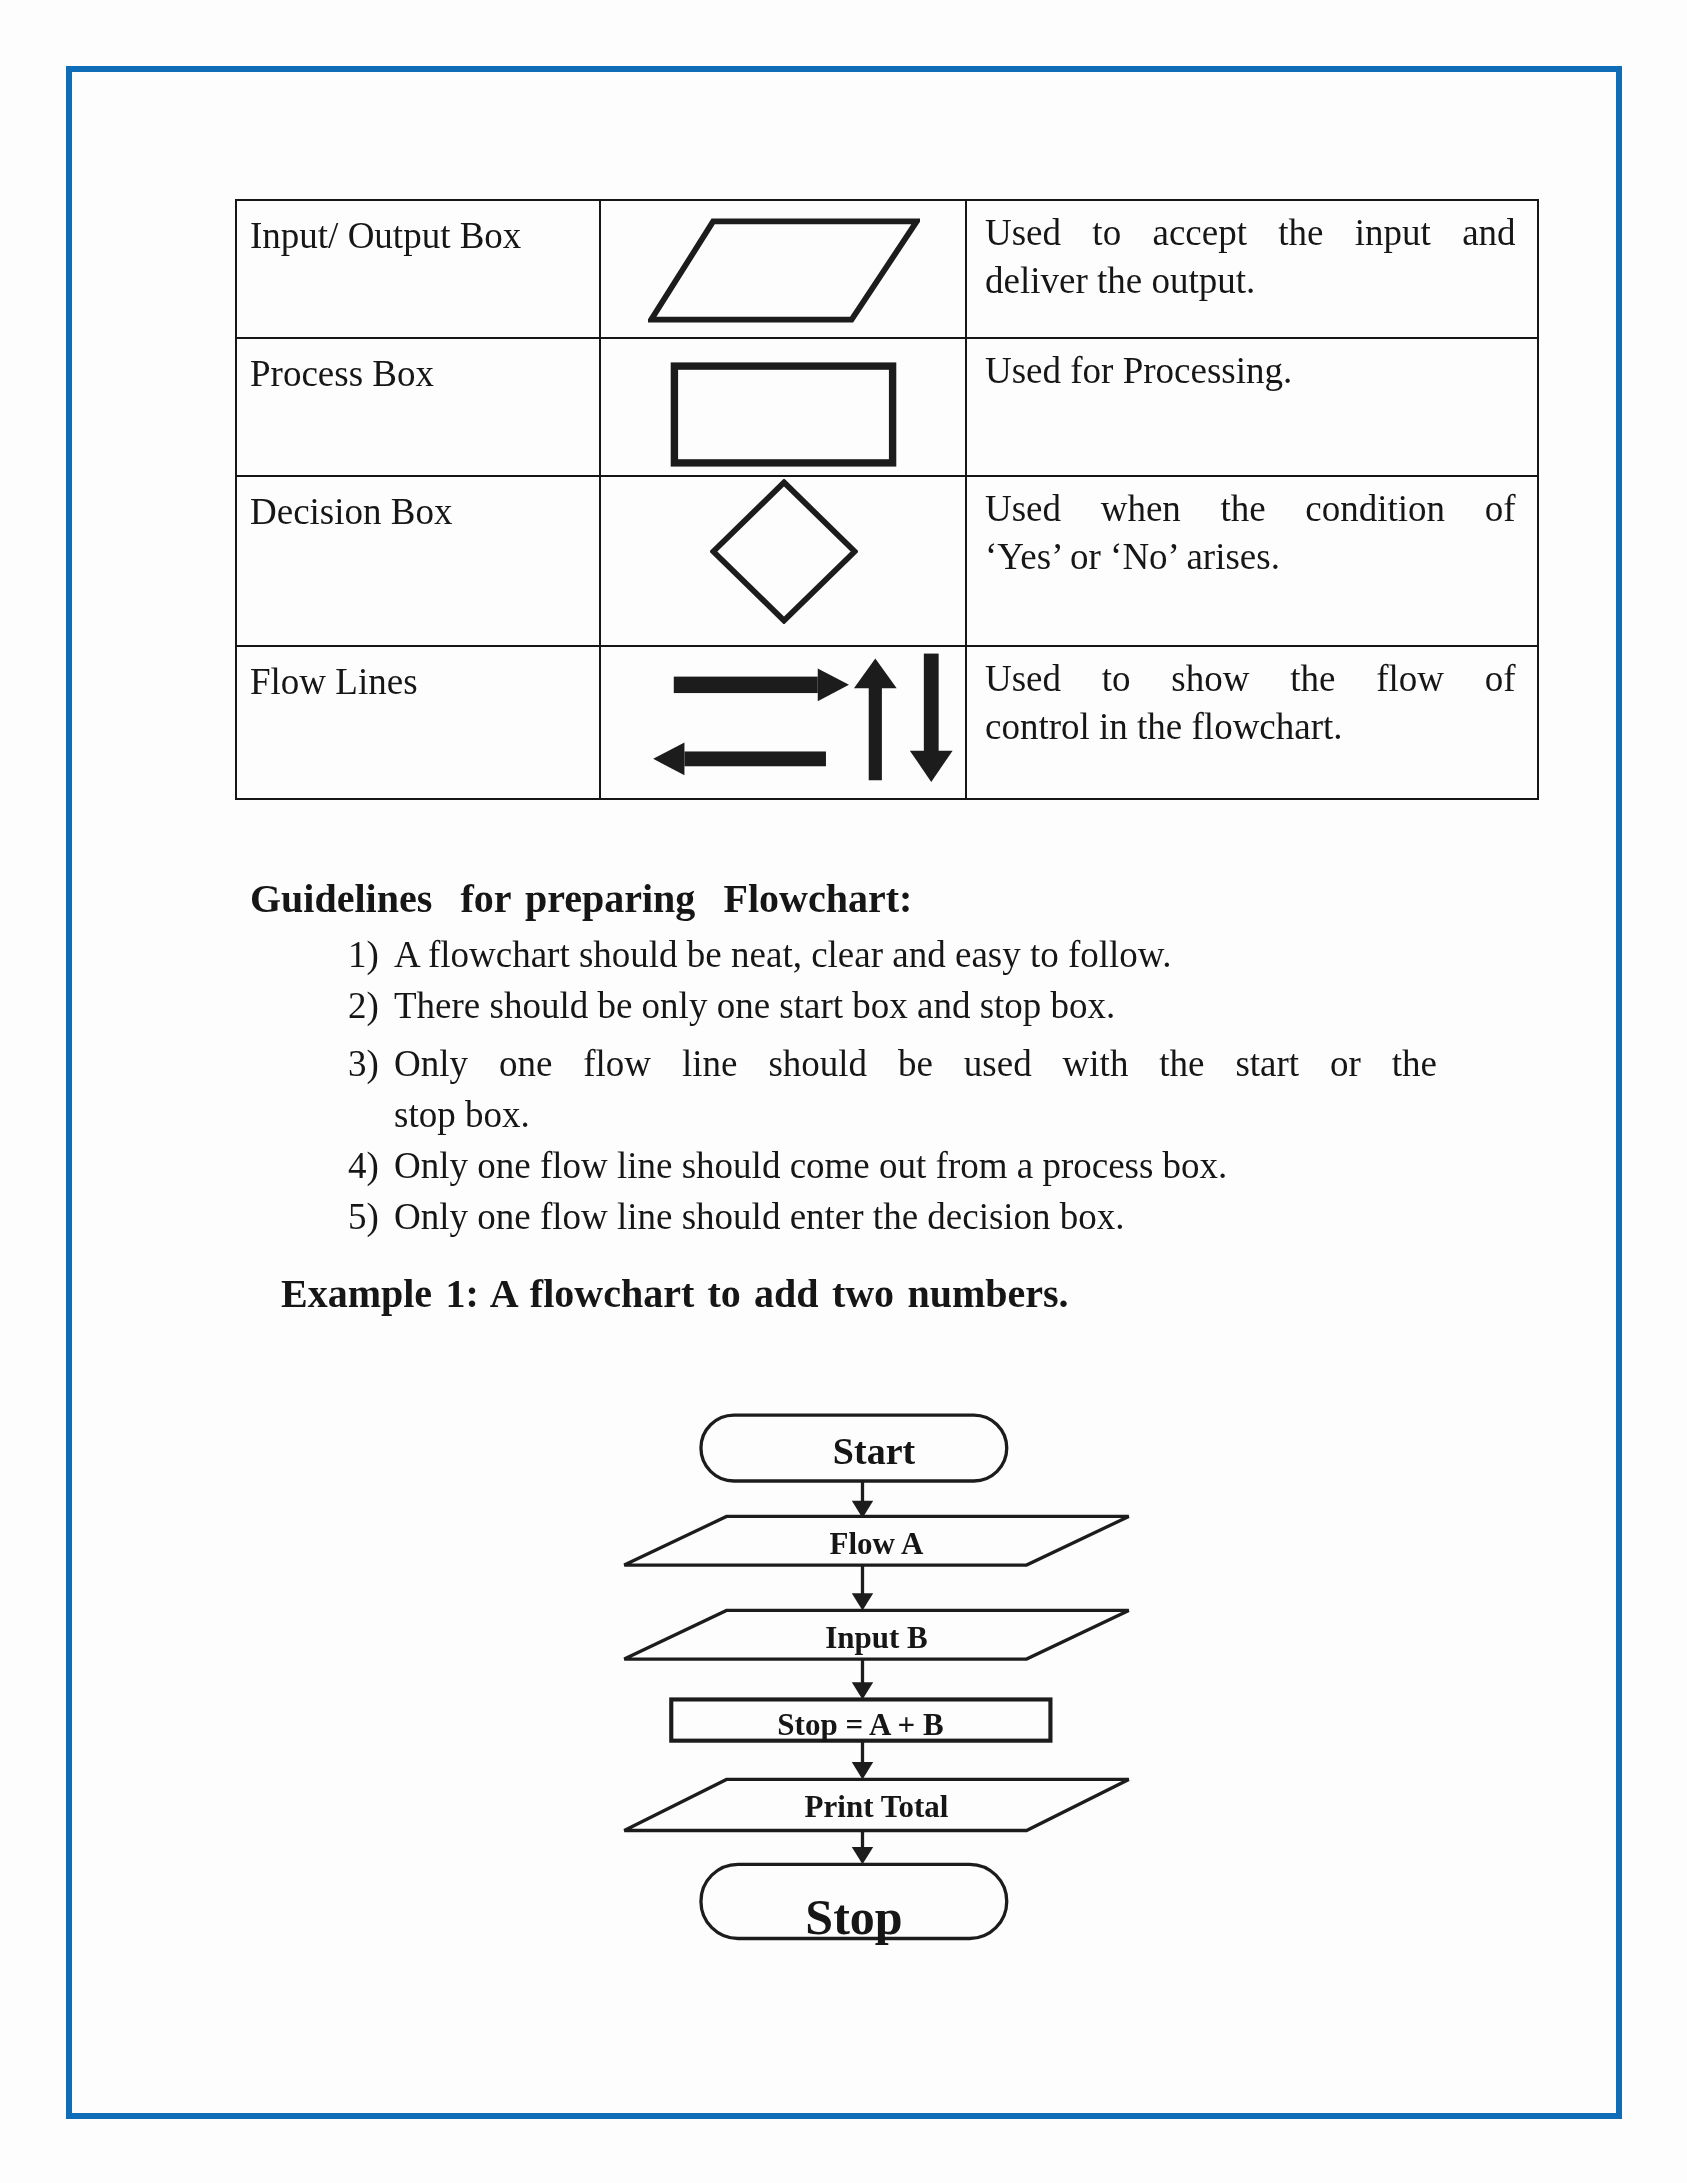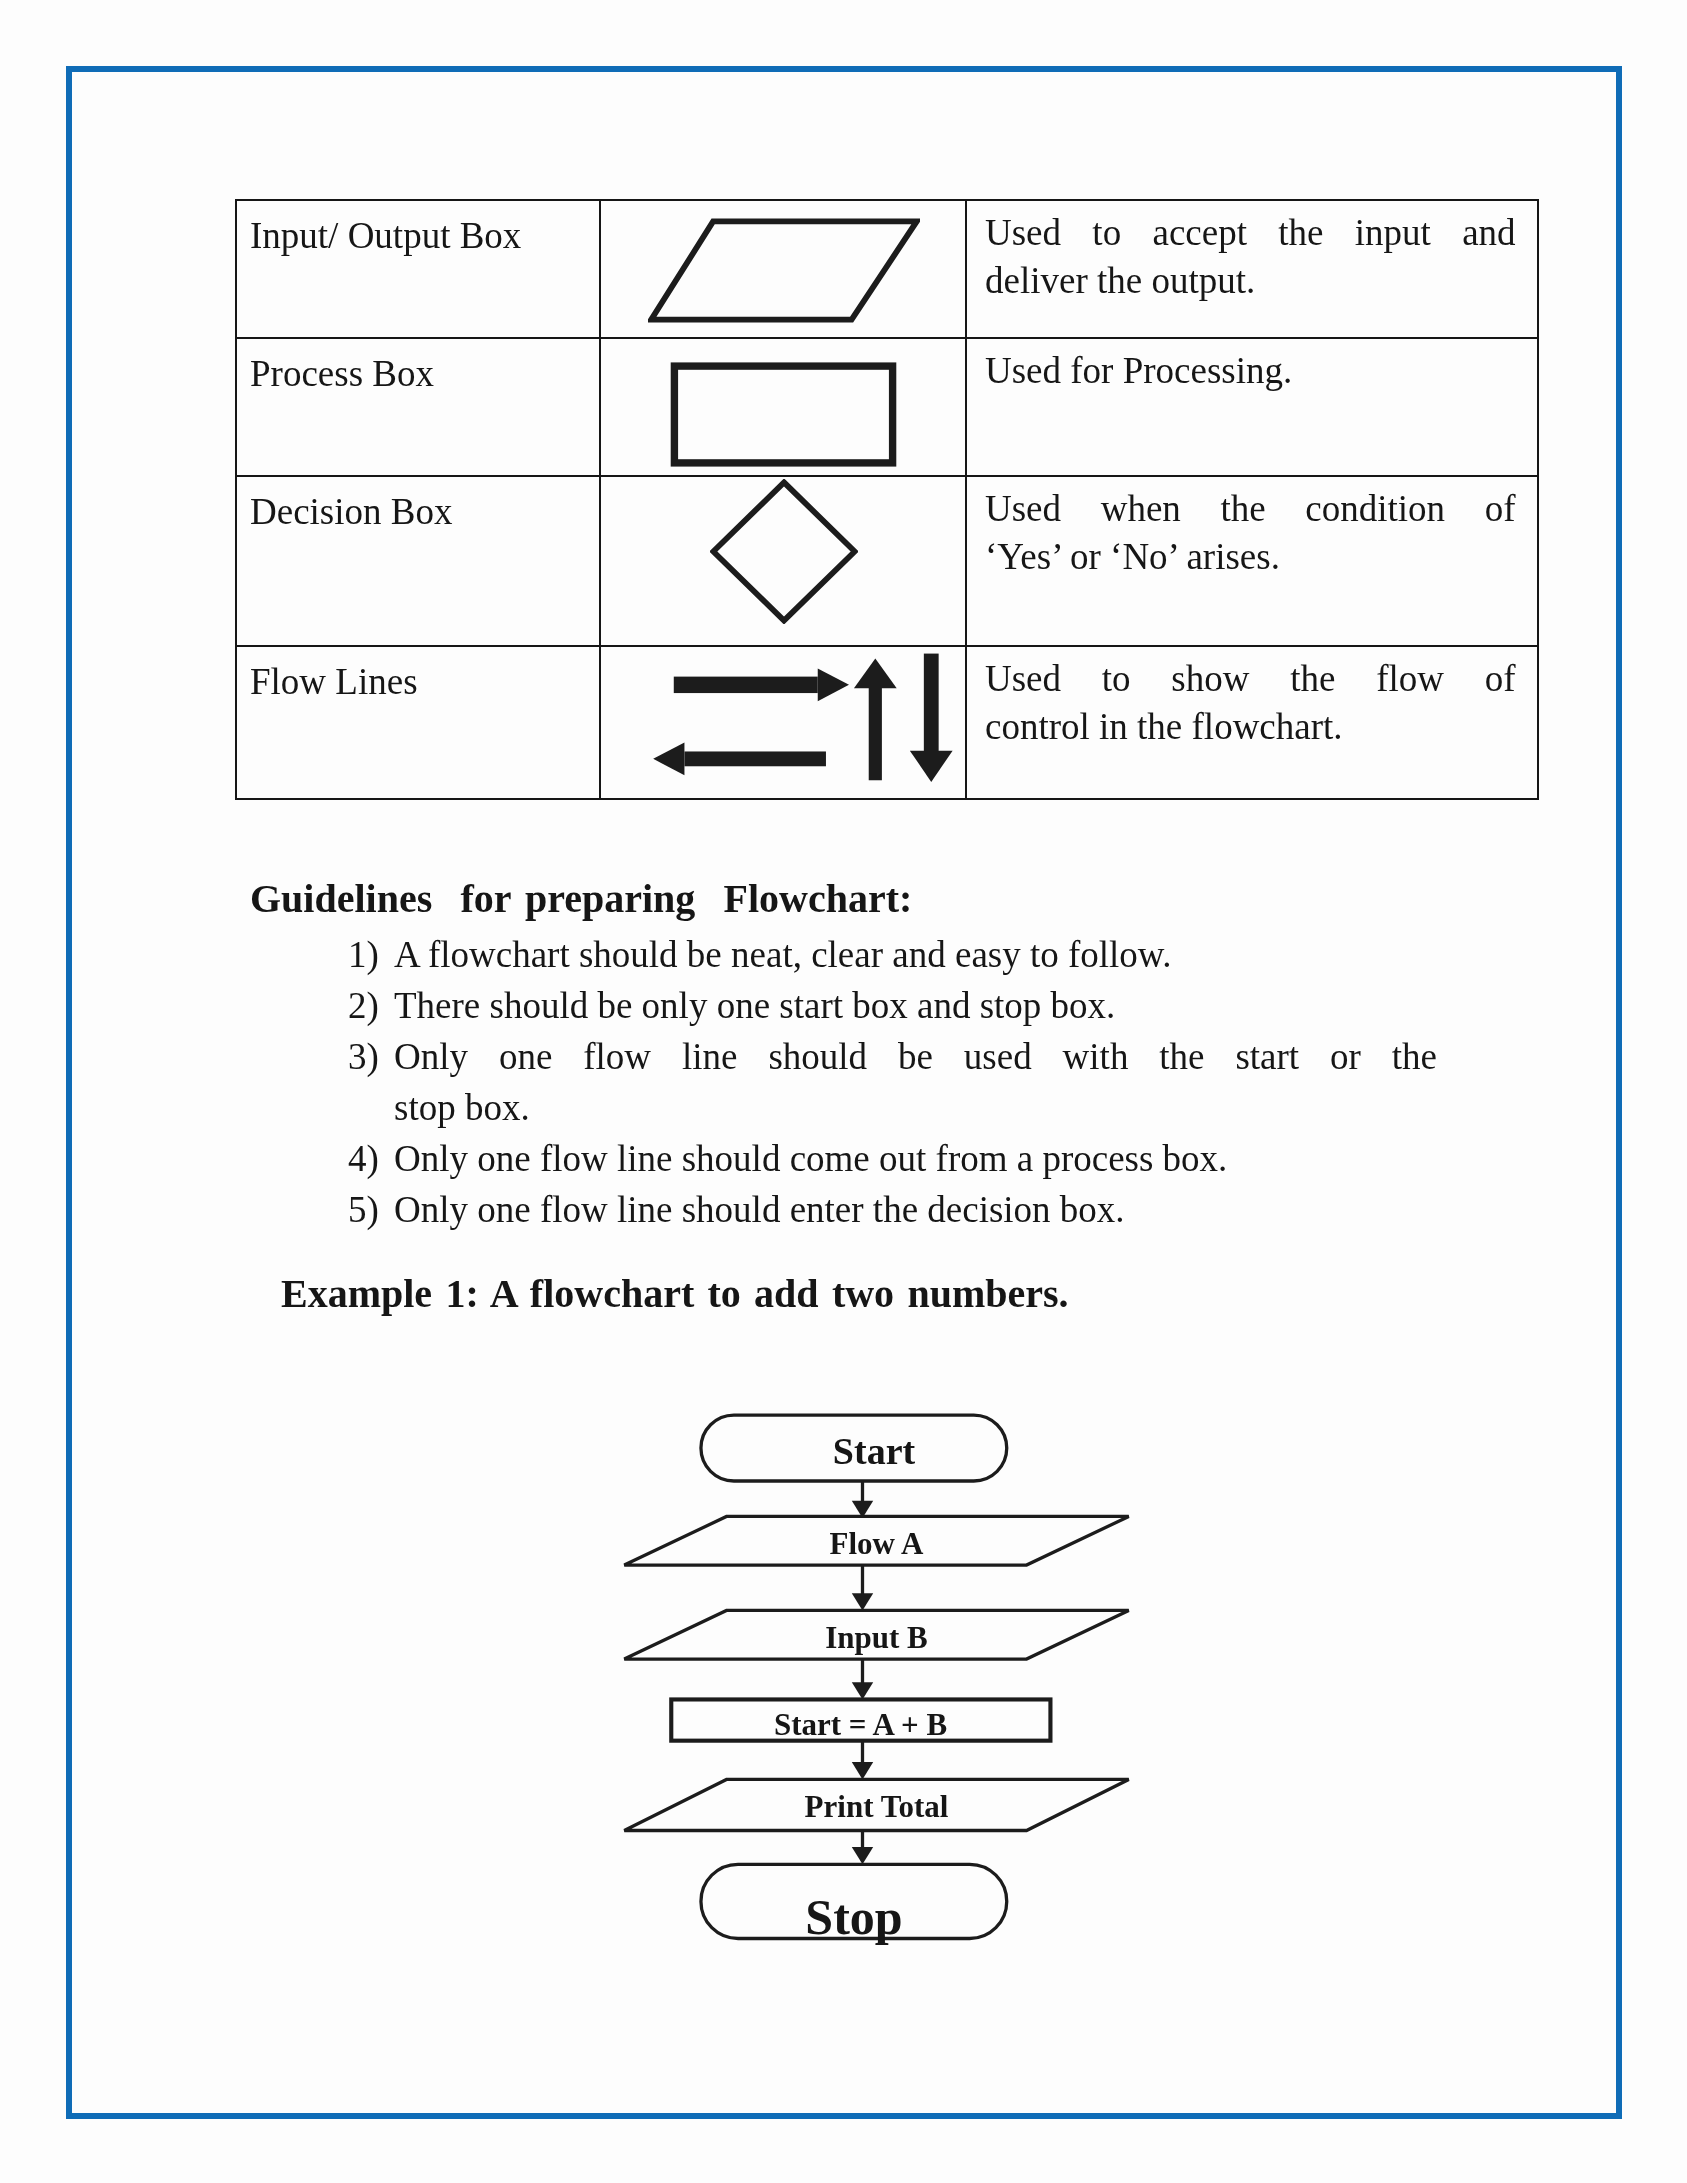--- a/index.html
+++ b/index.html
@@ -26,21 +26,21 @@
   .stroke { fill:none; stroke:#1c1c1c; }
   .fillb  { fill:#1c1c1c; stroke:none; }
   
   .h-guidelines {
     position:absolute; left:250px; top:875px;
     font-size:40px; font-weight:bold; white-space:pre-wrap; word-spacing:4.1px;
   }
   .glist { position:absolute; left:348px; top:929px; width:1089px; font-size:37px; line-height:51px; }
   .gitem { position:relative; padding-left:46px; }
   .gnum  { position:absolute; left:0; top:0; }
-  .gline-just { text-align:justify; text-align-last:justify; }
+  .gline-just { text-align:justify; text-align-last:justify;margin-top:7px; }
   
   .h-example {
     position:absolute; left:250px; top:1270px;
     font-size:40px; font-weight:bold; word-spacing:3.3px;margin-left:31px;
   }
   
   .flow-svg { position:absolute; left:494px; top:1392px; }
   .flow-label { position:absolute; text-align:center; font-weight:bold; }
   .lbl-start  { left:701px; top:1429px; width:346px; font-size:38px; }
   .lbl-inputa { left:624px; top:1526px; width:505px; font-size:31px; }
@@ -196,16 +196,16 @@
 
   <line x1="447" y1="532" x2="447" y2="554" stroke="#1c1c1c" stroke-width="4"></line>
   <polygon class="fillb" points="434,552 460,552 447,573"></polygon>
 
   <rect class="stroke" stroke-width="4" x="251" y="573" width="371" height="90" rx="45" ry="45"></rect>
 </svg>
 
 <div class="flow-label lbl-start">Start</div>
 <div class="flow-label lbl-inputa">Flow A</div>
 <div class="flow-label lbl-inputb">Input B</div>
-<div class="flow-label lbl-total">Start = A + B</div>
+<div class="flow-label lbl-total">Stop = A + B</div>
 <div class="flow-label lbl-print">Print Total</div>
 <div class="flow-label lbl-stop">Stop</div>
 
 
 </body></html>

